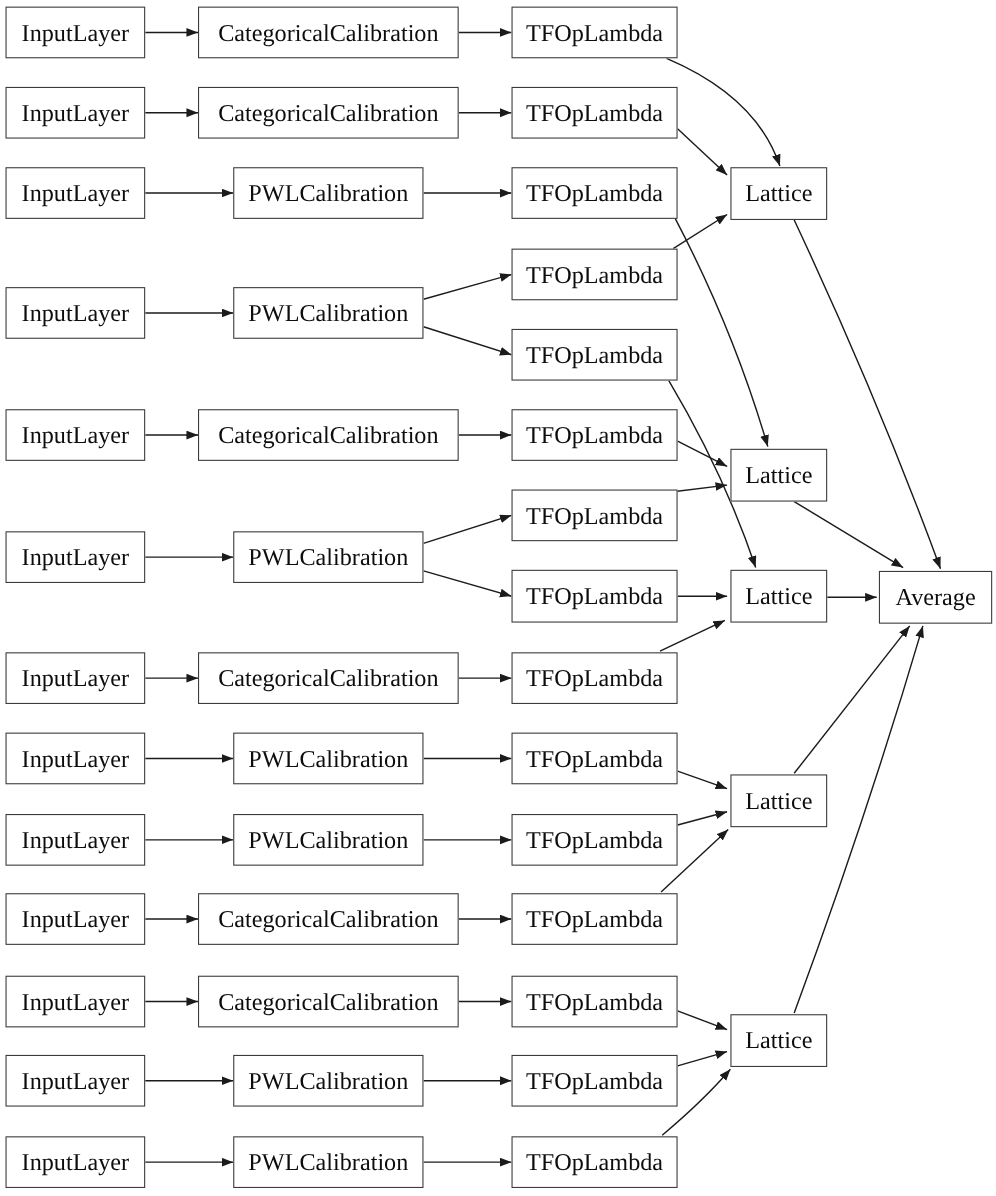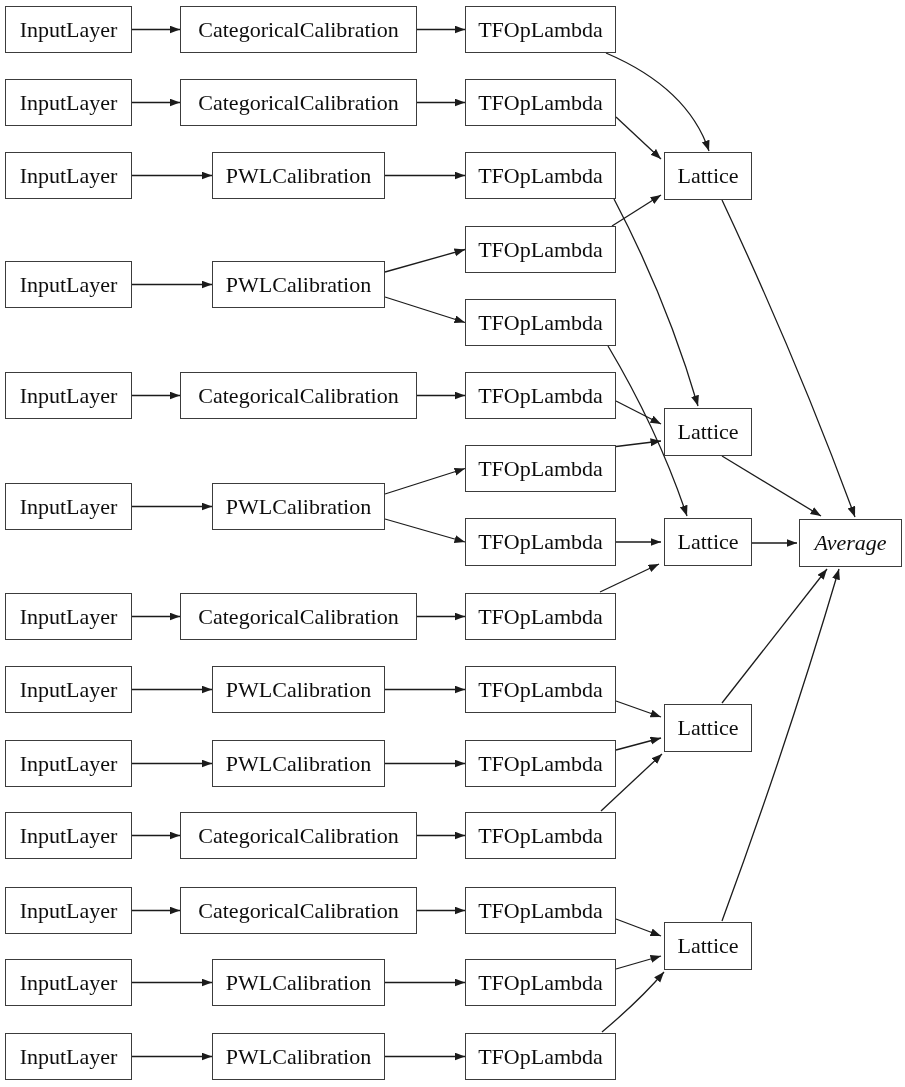--- a/index.html
+++ b/index.html
@@ -123,15 +123,15 @@
       <div class="node" style="left: 465px; top: 740px; width: 151px; height: 47px;">TFOpLambda</div>
       <div class="node" style="left: 465px; top: 812px; width: 151px; height: 47px;">TFOpLambda</div>
       <div class="node" style="left: 465px; top: 887px; width: 151px; height: 47px;">TFOpLambda</div>
       <div class="node" style="left: 465px; top: 959px; width: 151px; height: 47px;">TFOpLambda</div>
       <div class="node" style="left: 465px; top: 1033px; width: 151px; height: 47px;">TFOpLambda</div>
       <div class="node" style="left: 664px; top: 152px; width: 88px; height: 48px;">Lattice</div>
       <div class="node" style="left: 664px; top: 408px; width: 88px; height: 48px;">Lattice</div>
       <div class="node" style="left: 664px; top: 518px; width: 88px; height: 48px;">Lattice</div>
       <div class="node" style="left: 664px; top: 704px; width: 88px; height: 48px;">Lattice</div>
       <div class="node" style="left: 664px; top: 922px; width: 88px; height: 48px;">Lattice</div>
-      <div class="node" style="left: 799px; top: 519px; width: 103px; height: 48px; font-style: italic;">Average</div>
+      <div class="node" style="left: 799px; top: 519px; width: 103px; height: 48px;">Average</div>
     </div>
 </div>
 
 </body></html>

